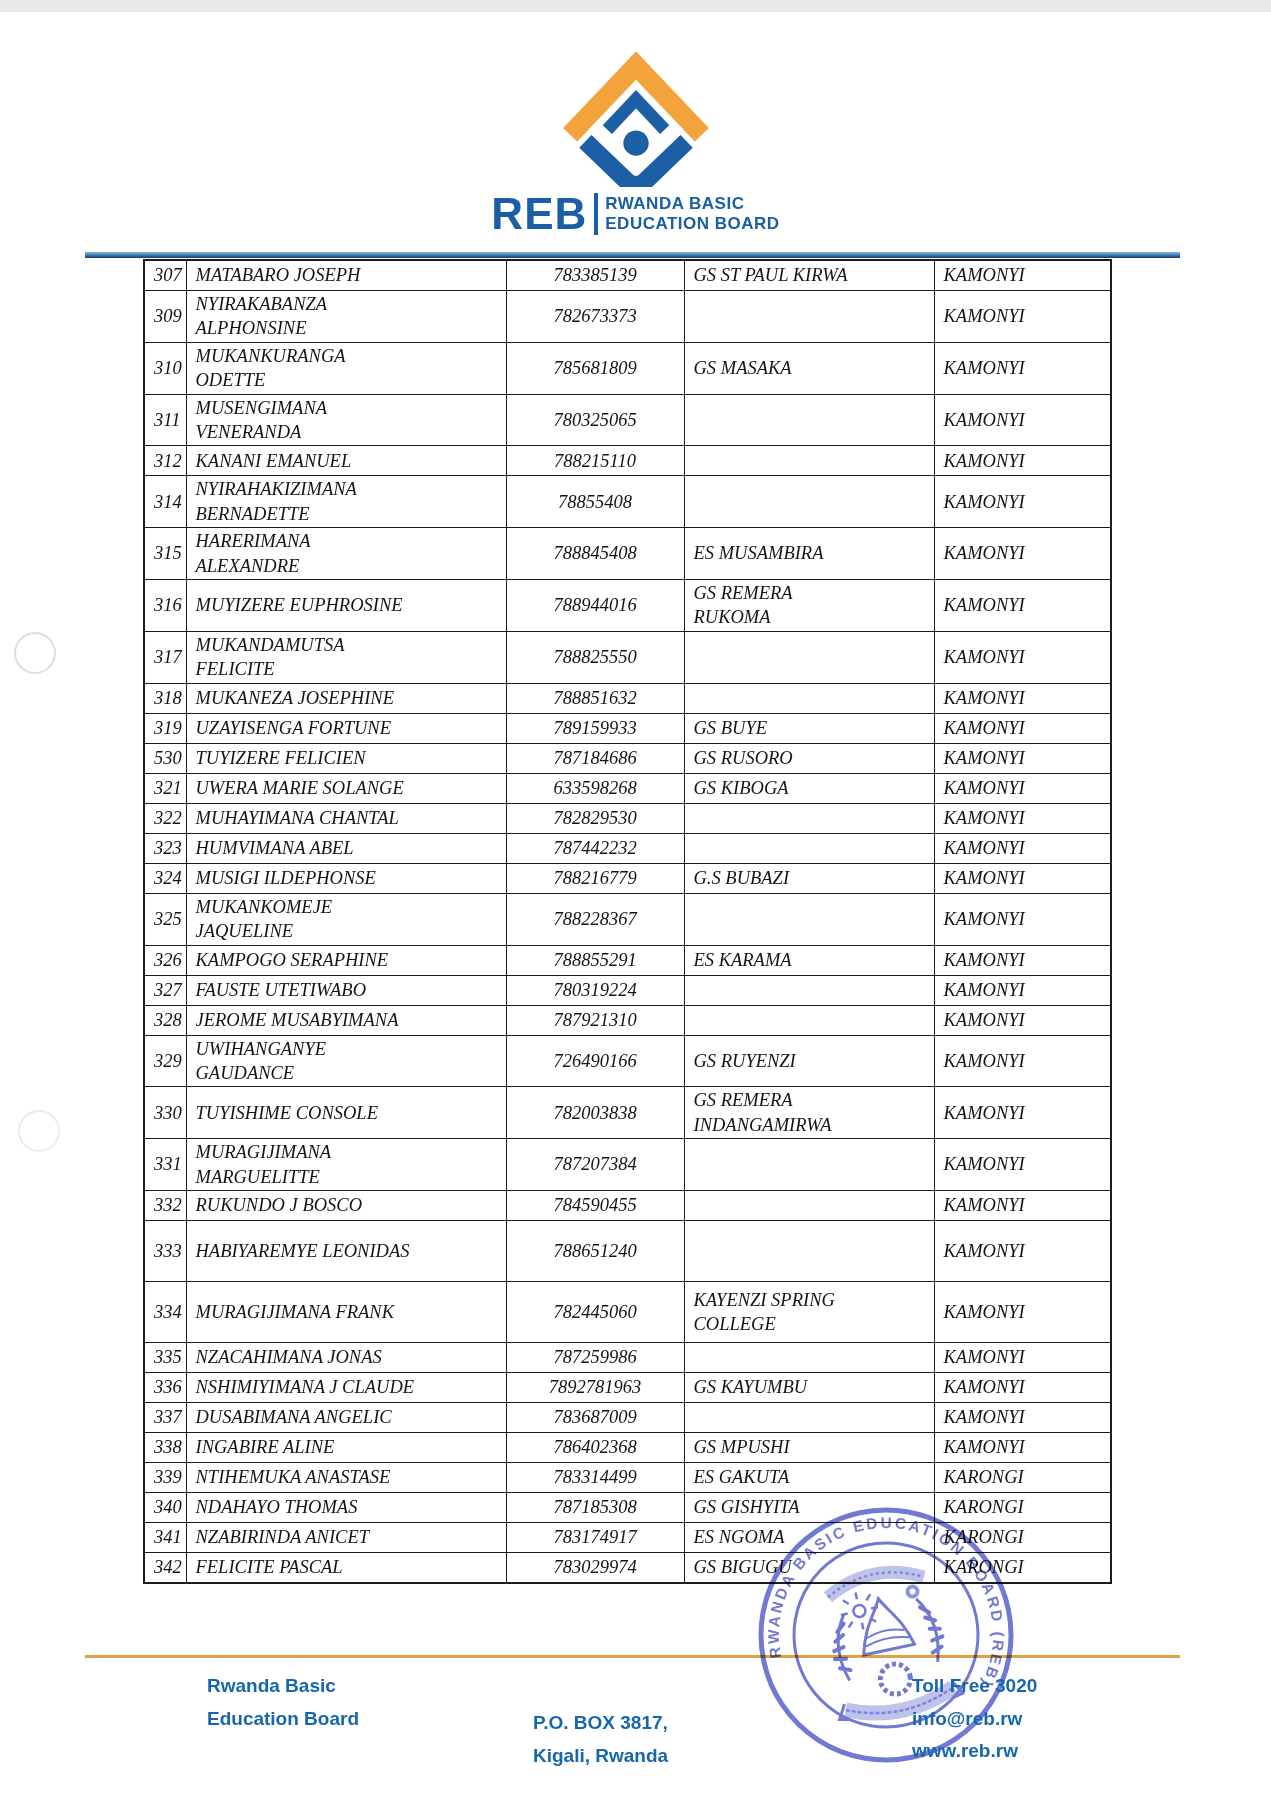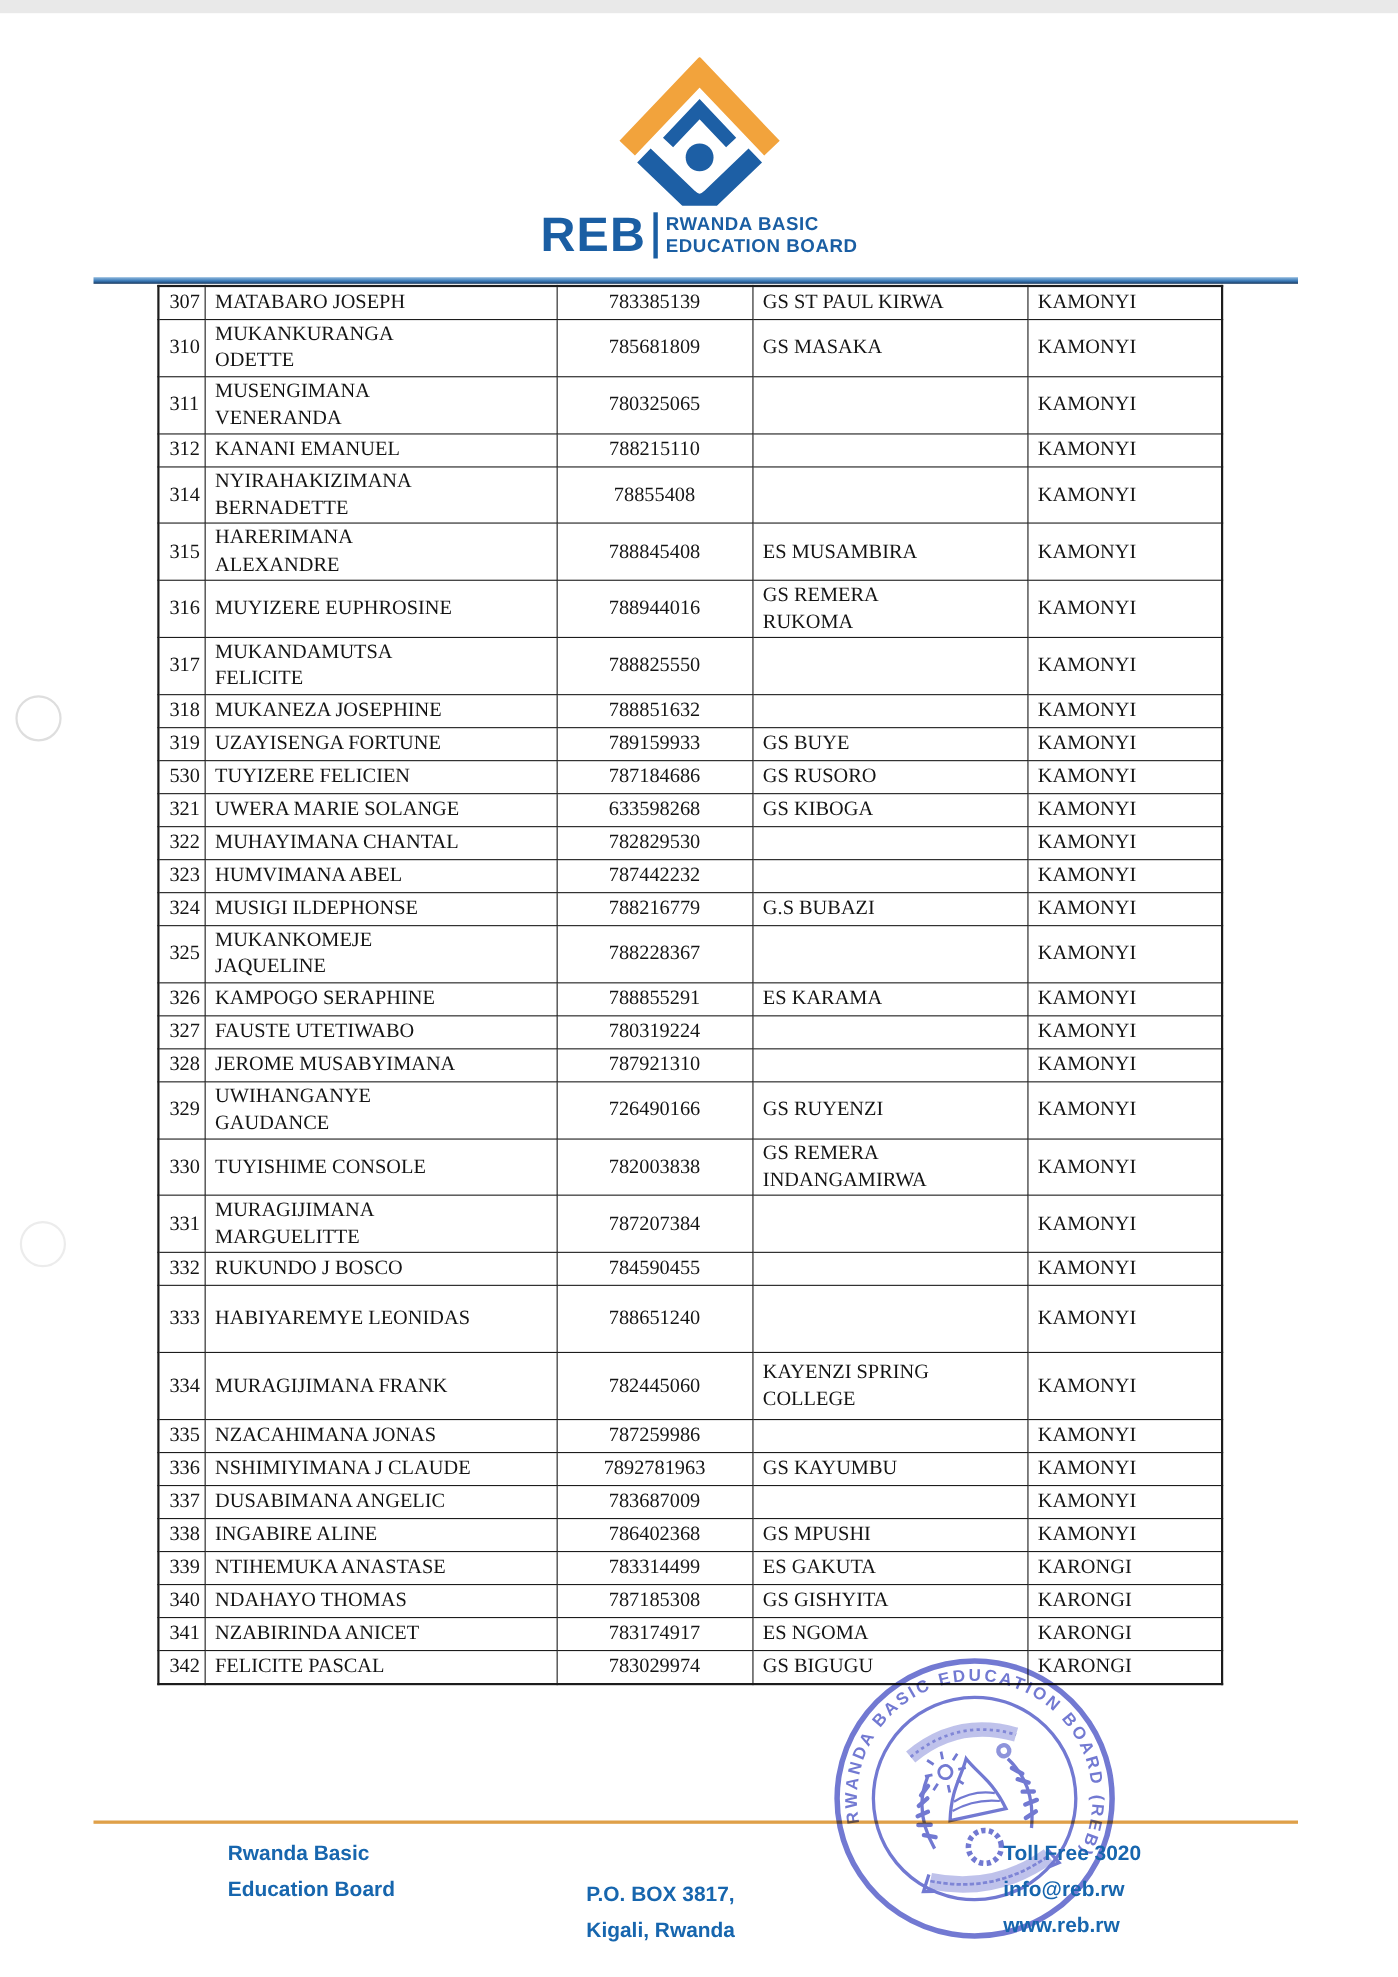--- a/index.html
+++ b/index.html
@@ -21,21 +21,21 @@
   .header-rule{position:absolute; left:85px; top:240px; width:1095px; height:6px;
     background:linear-gradient(#8fb8dd 0%, #3a7ab8 55%, #17375e 100%);}
   .footer-rule{position:absolute; left:85px; top:1643px; width:1095px; height:3px;
     background:#dfa049;}
   
   table.roster{position:absolute; left:143px; top:247px; width:967px;
     border-collapse:collapse; table-layout:fixed;
     font-size:18.5px; color:#141414;}
   table.roster td{border:1.6px solid #1c1c1c; padding:1px 9px; vertical-align:middle;
     white-space:pre-line; line-height:1.32; overflow:hidden;}
-  table.roster{border:2.5px solid #1c1c1c;}
+  table.roster{border:2.5px solid #1c1c1c;font-style:italic;}
   col.c-no{width:42px;} col.c-name{width:320px;} col.c-phone{width:178px;}
   col.c-school{width:250px;} col.c-district{width:177px;}
   td.cell-no{text-align:center; padding:1px 2px;}
   td.cell-phone{text-align:center;}
   tr.single td{height:27px;}
   tr.tall td{height:58px;}
   
   .footer-col{position:absolute; font-family:"Liberation Sans", sans-serif;
     font-weight:bold; font-size:19px; color:#1766ae; line-height:1.72;}
   .footer-org{left:207px; top:1658px;}
@@ -86,20 +86,28 @@
         <col class="c-phone">
       <col class="c-school">
         <col class="c-district">
     </colgroup>
     <tbody>
         <tr class="single">
           <td class="cell-no">307</td>
           <td class="cell-name">MATABARO JOSEPH</td>
           <td class="cell-phone">783385139</td>
           <td class="cell-school">GS ST PAUL KIRWA</td>
+          <td class="cell-district">KAMONYI</td>
+        </tr>
+        <tr class="double">
+          <td class="cell-no">309</td>
+          <td class="cell-name">NYIRAKABANZA
+ALPHONSINE</td>
+          <td class="cell-phone">782673373</td>
+          <td class="cell-school"></td>
           <td class="cell-district">KAMONYI</td>
         </tr>
         <tr class="double">
           <td class="cell-no">310</td>
           <td class="cell-name">MUKANKURANGA
 ODETTE</td>
           <td class="cell-phone">785681809</td>
           <td class="cell-school">GS MASAKA</td>
           <td class="cell-district">KAMONYI</td>
         </tr>

